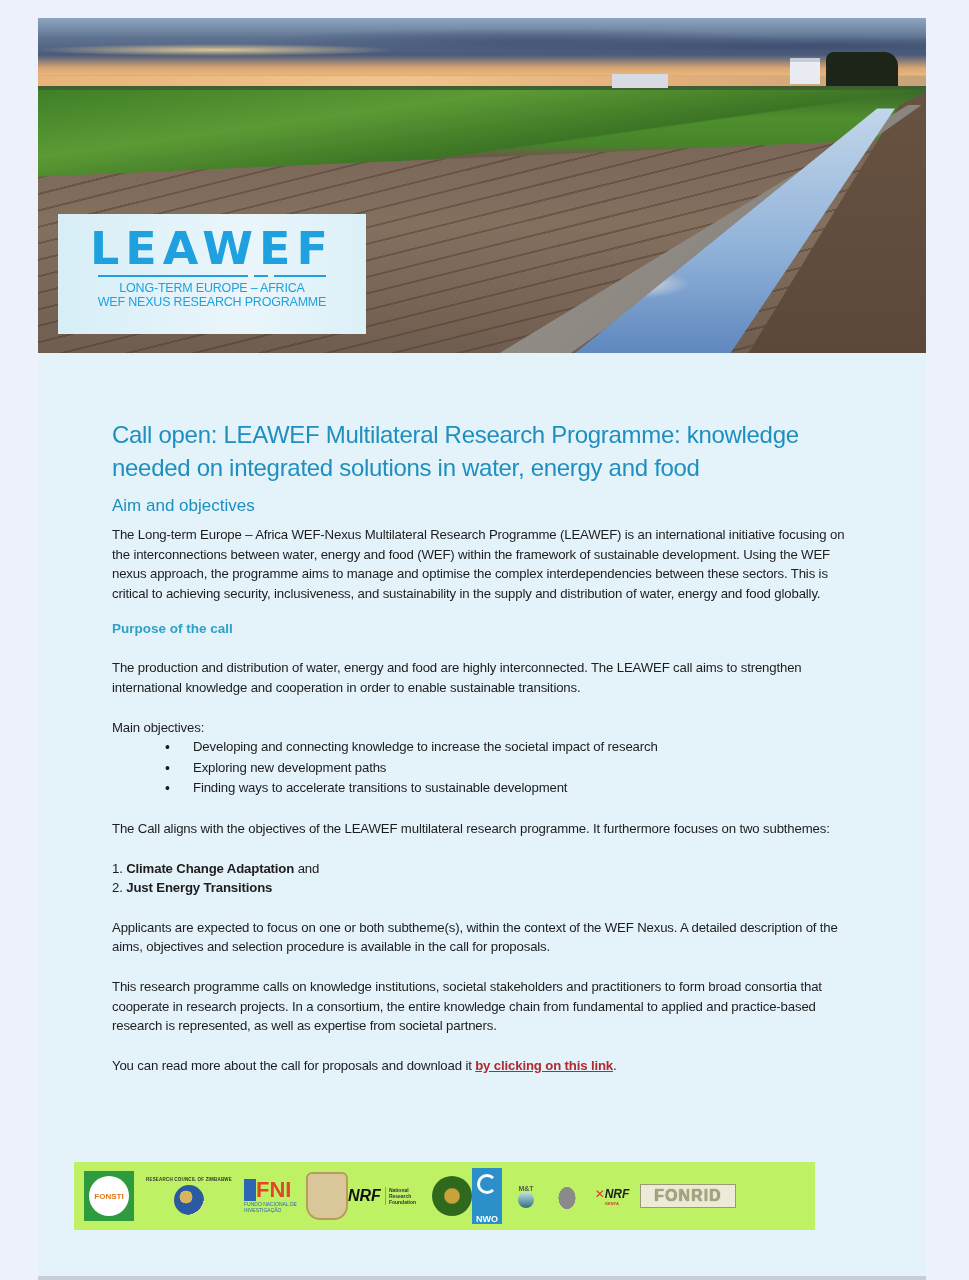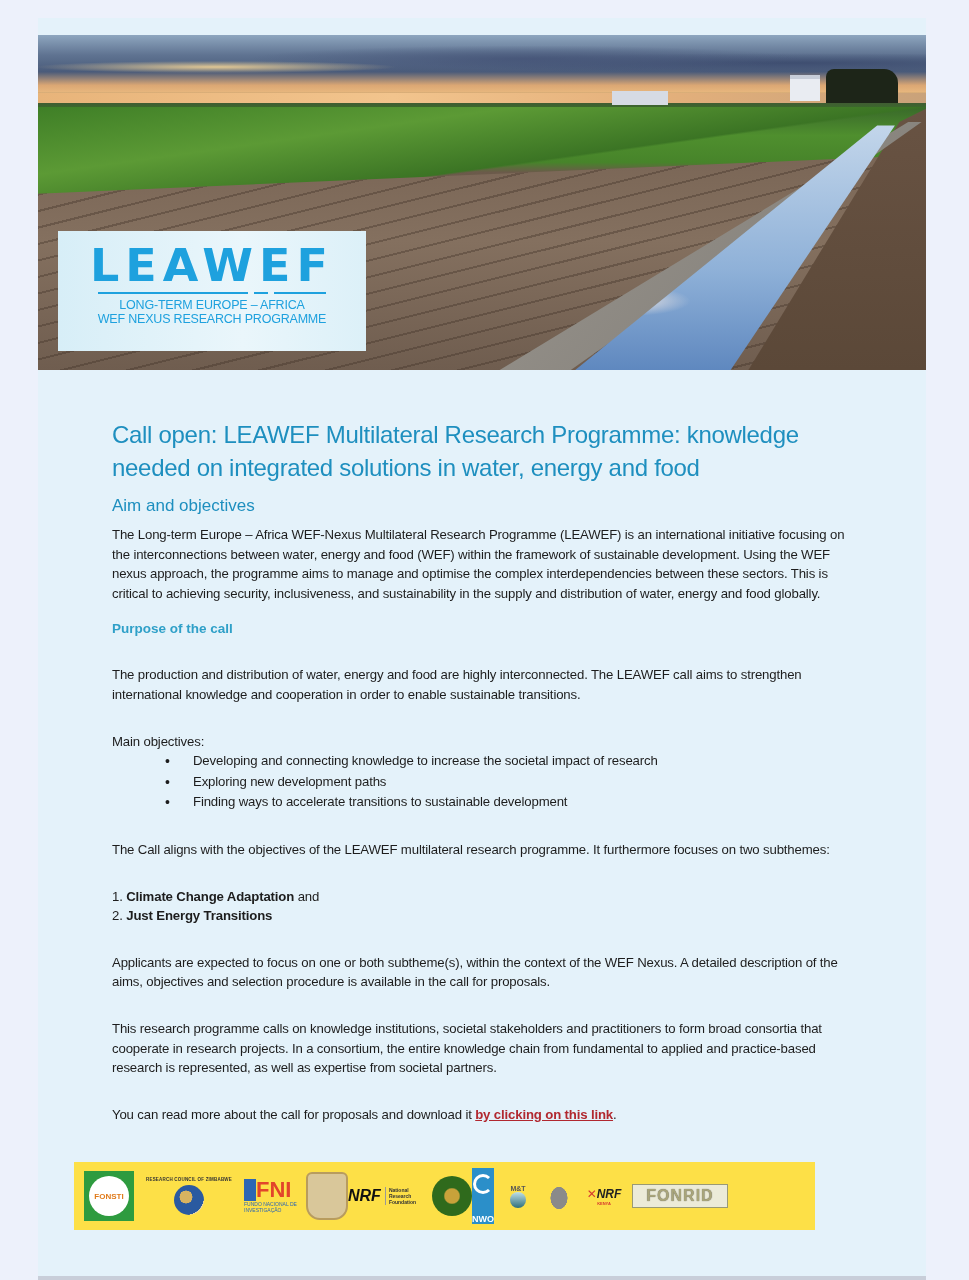--- a/index.html
+++ b/index.html
@@ -10,21 +10,21 @@
     position: relative;
   }
   .page {
     position: absolute;
     left: 38px; top: 18px;
     width: 888px; height: 1262px;
     background: #e4f2fa;
   }
   
   .hero {
-    position: absolute; left: 0; top: 17px;
+    position: absolute; left: 0; top: 0;
     width: 888px; height: 335px;
     overflow: hidden;
     background: linear-gradient(180deg,
       #8ea6bf 0%, #5f7391 6%, #4a5b7a 11%, #dba774 15%, #e7b67d 17%,
       #45513a 19%, #3a6b2a 22%, #4f8f2e 30%, #47842a 38%,
       #6b5a4a 41%, #7c6a5a 55%, #6e5d4f 75%, #5a4b3f 100%);
   }
   .hero .sky-clouds {
     position: absolute; left: 0; top: 8px; width: 888px; height: 40px;
     background: radial-gradient(ellipse at 20% 60%, rgba(240,210,150,.9) 0, rgba(240,210,150,0) 18%),
@@ -112,53 +112,53 @@
     font-size: 17px; font-weight: normal; color: #1e8fbf; line-height: 22px;
   }
   .h3 {
     font-size: 13.5px; font-weight: bold; color: #2fa0c8; line-height: 18px;
   }
   p, .line {
     font-size: 13.2px; line-height: 19.6px; color: #1d1d1d; letter-spacing: -0.15px;
   }
   .mt-intro { margin-top: 8px; }
   .mt-h3 { margin-top: 17px; }
-  .mt-20 { margin-top: 27px; }
+  .mt-20 { margin-top: 20px; }
   ul.bullets { list-style: none; padding-left: 53px; }
   ul.bullets li {
     font-size: 13.2px; line-height: 20.6px; position: relative; padding-left: 28px;
     letter-spacing: -0.15px;
   }
   ul.bullets li::before {
     content: "•"; position: absolute; left: 0; top: 0; font-size: 14px;
   }
   b { font-weight: bold; }
   a.link { color: #b1282f; font-weight: bold; text-decoration: underline; }
   
   .partners {
     position: absolute; left: 74px; top: 1162px;
     width: 741px; height: 68px;
-    background: #fde047;
+    background: #bef264;
     display: flex; align-items: center; padding: 0 10px; 
   }
   .plogo { flex: 0 0 auto; height: 50px; display: flex; align-items: center; justify-content: center; position: relative; }
   .fonsti { width: 50px; height: 50px; background: #2e9b3f; display:flex; align-items:center; justify-content:center; }
   .fonsti .inner { width: 40px; height: 40px; border-radius: 50%; background: #fff; display:flex; align-items:center; justify-content:center; font-size: 8px; font-weight: bold; color: #e07a1a; }
   .rcz { width: 110px; flex-direction: column; }
   .rcz .top { font-size: 4.5px; font-weight: bold; color: #333; letter-spacing: .2px; }
   .rcz .globe { width: 30px; height: 30px; border-radius: 50%; background: radial-gradient(circle at 40% 40%, #d8b360 0 25%, #2a5aa0 26% 70%, #e9d6a0 71%); margin-top: 3px; }
   .fni { width: 62px; flex-direction: column; align-items: flex-start; }
   .fni .mark { font-size: 22px; font-weight: bold; color: #e2452b; line-height: 22px; padding-left: 12px; background: linear-gradient(90deg, #2d67b3 0 12px, transparent 12px); }
   .fni .sub { font-size: 5px; color: #2d67b3; line-height: 6px; }
   .crest { width: 42px; height: 48px; background: #d9c79a; border-radius: 6px 6px 14px 14px; border: 2px solid #b89c5e; }
   .nrf-za { width: 84px; justify-content: flex-start; gap: 4px; }
   .nrf-za .x { font-size: 16px; font-weight: bold; color: #111; font-style: italic; }
   .nrf-za .txt { font-size: 5px; line-height: 6px; color: #333; font-weight: bold; border-left: 1px solid #999; padding-left: 3px; }
   .ghana { width: 40px; height: 40px; border-radius: 50%; background: radial-gradient(circle, #c9a23a 0 25%, #2f6a1c 30% 100%); }
-  .nwo { width: 22px; height: 56px; background: #2b8fc9; flex-direction: column; justify-content: flex-end; }
+  .nwo { width: 30px; height: 56px; background: #2b8fc9; flex-direction: column; justify-content: flex-end; }
   .nwo .swirl { width: 20px; height: 20px; border-radius: 50%; border: 3px solid #fff; border-right-color: transparent; position: absolute; top: 6px; }
   .nwo .lbl { font-size: 9px; color: #fff; font-weight: bold; }
   .mst { width: 48px; flex-direction: column; }
   .mst .t { font-size: 7px; font-weight: bold; color: #555; }
   .mst .b { width: 16px; height: 16px; border-radius: 50%; background: linear-gradient(180deg, #bfe0e8, #2f6f7a); }
   .kenya { width: 34px; height: 40px; background: radial-gradient(ellipse at 50% 55%, #8a8a8a 0 35%, transparent 36%); }
   .nrf-ke { width: 56px; flex-direction: column; }
   .nrf-ke .t { font-size: 12px; font-weight: bold; font-style: italic; color: #222; }
   .nrf-ke .t span { color: #d63a2f; }
   .nrf-ke .s { font-size: 4px; color: #d63a2f; font-weight: bold; }

